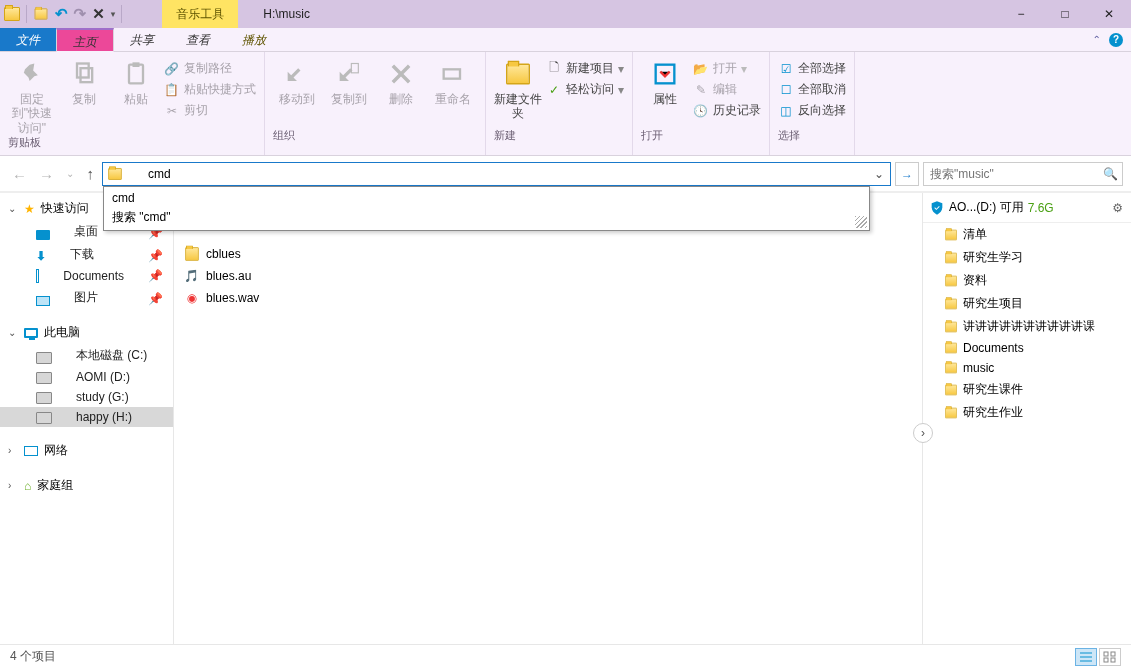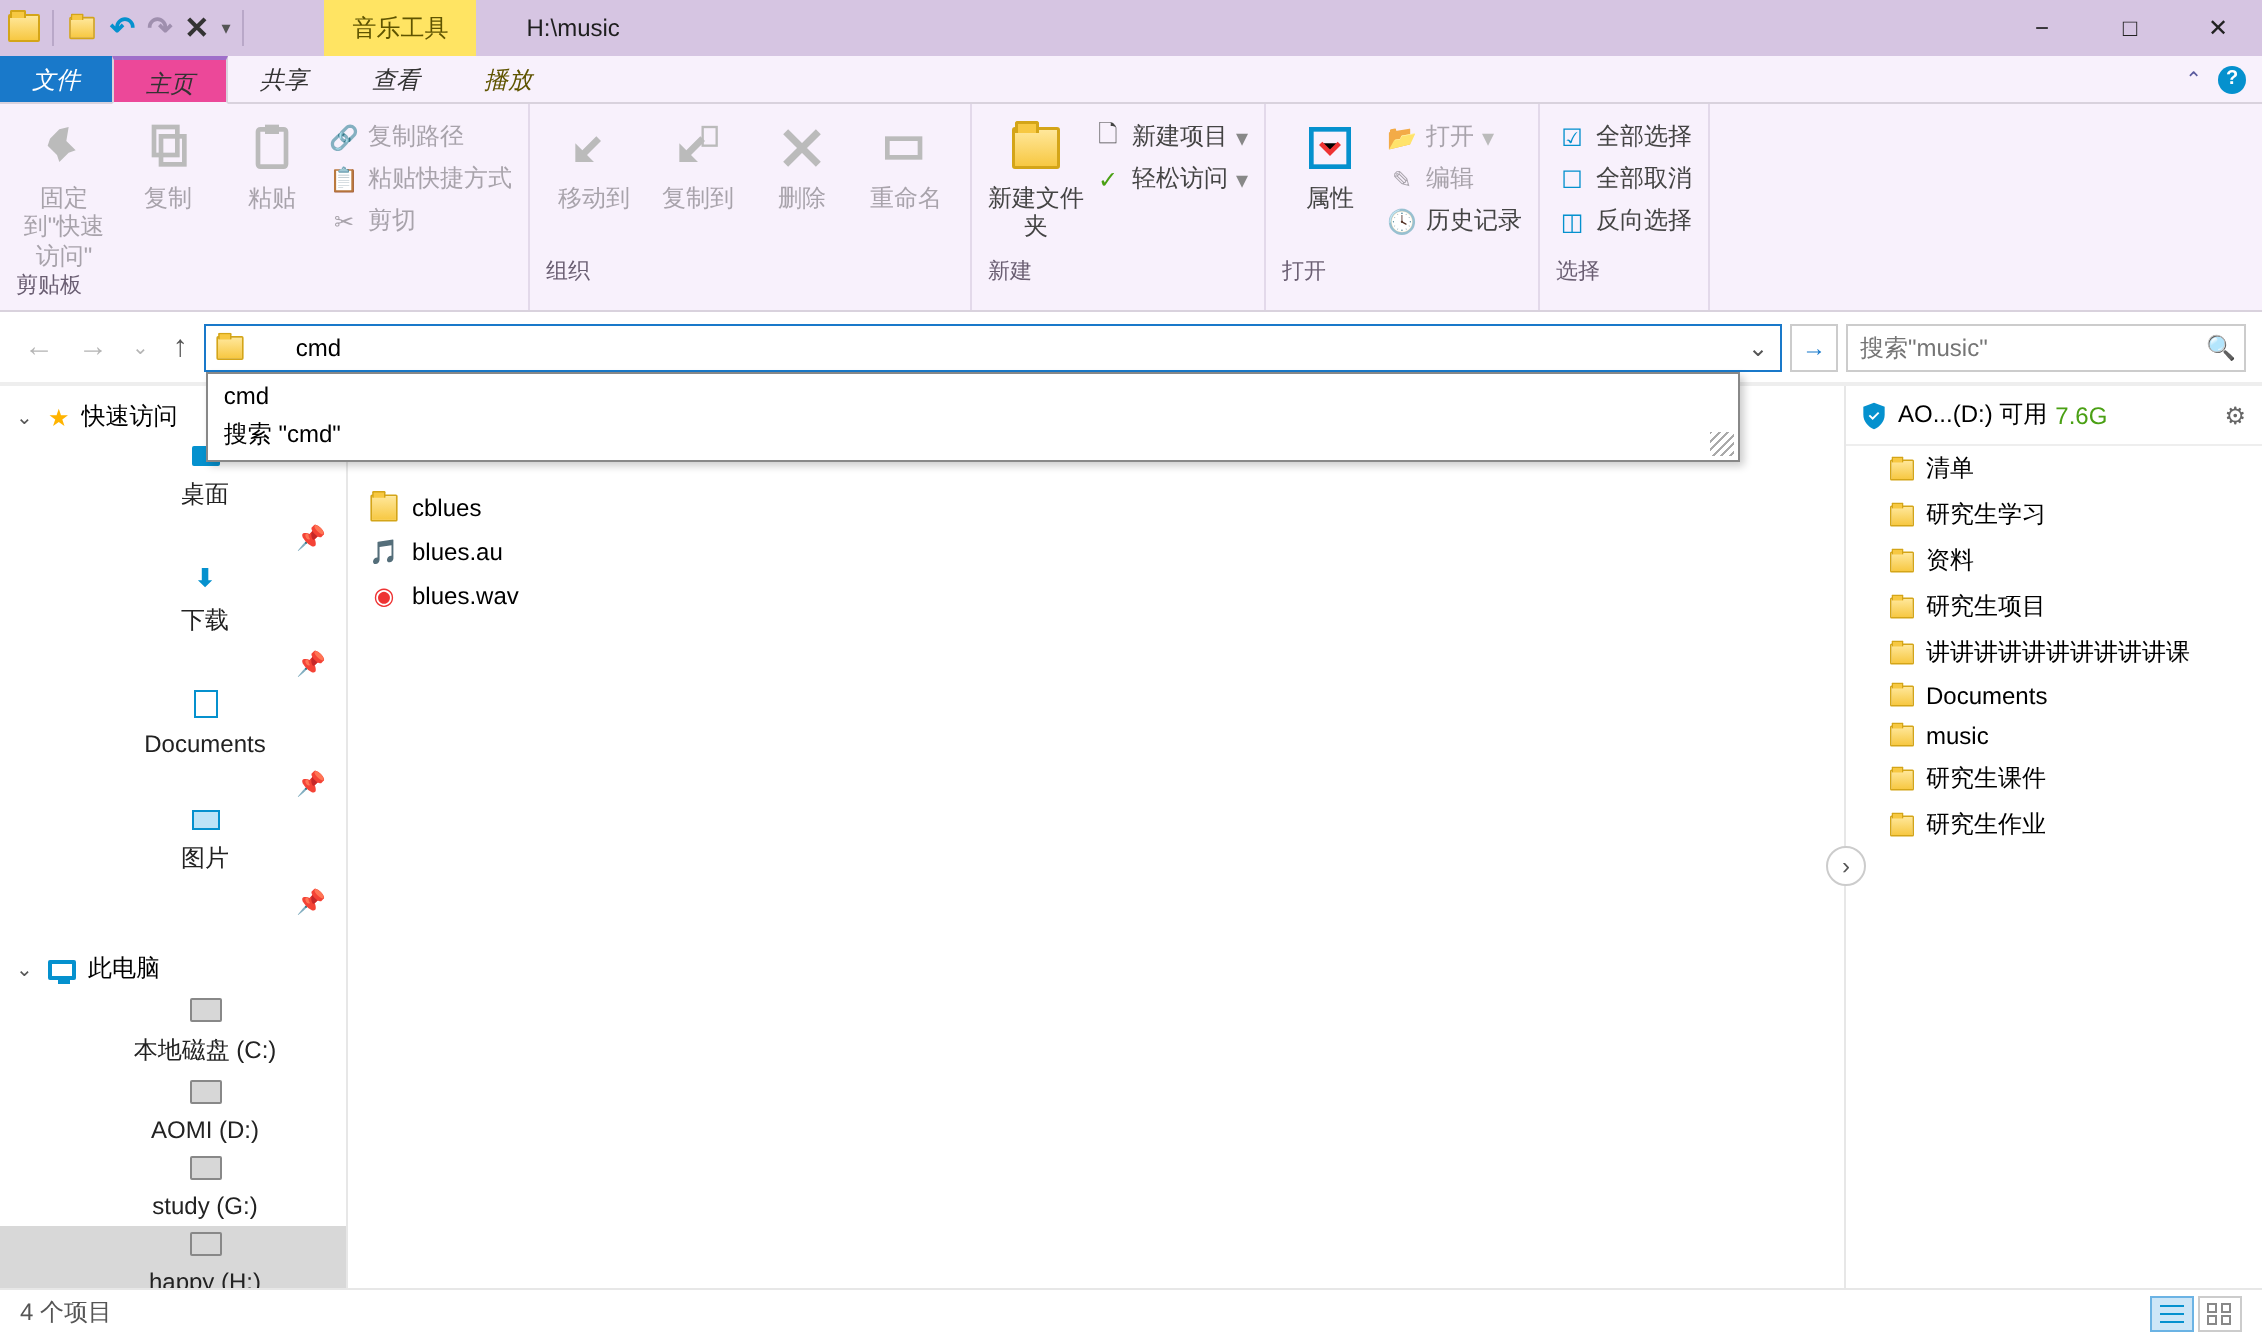--- a/index.html
+++ b/index.html
@@ -56,21 +56,21 @@
   .suggest-item { padding:2px 8px; }
   .resize-grip { position:absolute; right:2px; bottom:2px; width:12px; height:12px; background:repeating-linear-gradient(135deg,#aaa 0 1px,transparent 1px 3px);}
   .refresh { width:24px; height:24px; border:1px solid #ccc; display:flex; align-items:center; justify-content:center; color:#1979ca;}
   .searchbox { width:200px; height:24px; border:1px solid #ccc; display:flex; align-items:center; padding:0 4px; color:#777;}
   .searchbox input { border:none; outline:none; flex:1; color:#777;}
   .mag { color:#888; }
   
   
   .body { flex:1; display:flex; min-height:0; border-top:1px solid #eee;}
   .navpane { width:174px; border-right:1px solid #e7e7e7; overflow-y:auto; padding:4px 0;}
-  .np-item { display:flex; align-items:center; gap:6px; padding:3px 4px 3px 18px; color:#222; white-space:nowrap;flex-direction:column;}
+  .np-item { display:flex; align-items:flex-end; gap:24px; padding:3px 4px 3px 18px; color:#222; white-space:nowrap;}
   .np-item.l1 { padding-left:36px; }
   .np-item.sel { background:#d8d8d8; }
   .np-item .pin { margin-left:auto; color:#888; margin-right:6px;}
   .np-head { display:flex; align-items:center; gap:6px; padding:3px 4px 3px 8px;}
   .chev { color:#555; font-size:10px; width:10px;}
   .star { color:#ffb400; }
   .gap { height:12px; }
   
   .filelist { flex:1; padding:4px 0; border-right:1px solid #e7e7e7; position:relative;}
   .fitem { display:flex; align-items:center; gap:6px; padding:3px 10px;}

